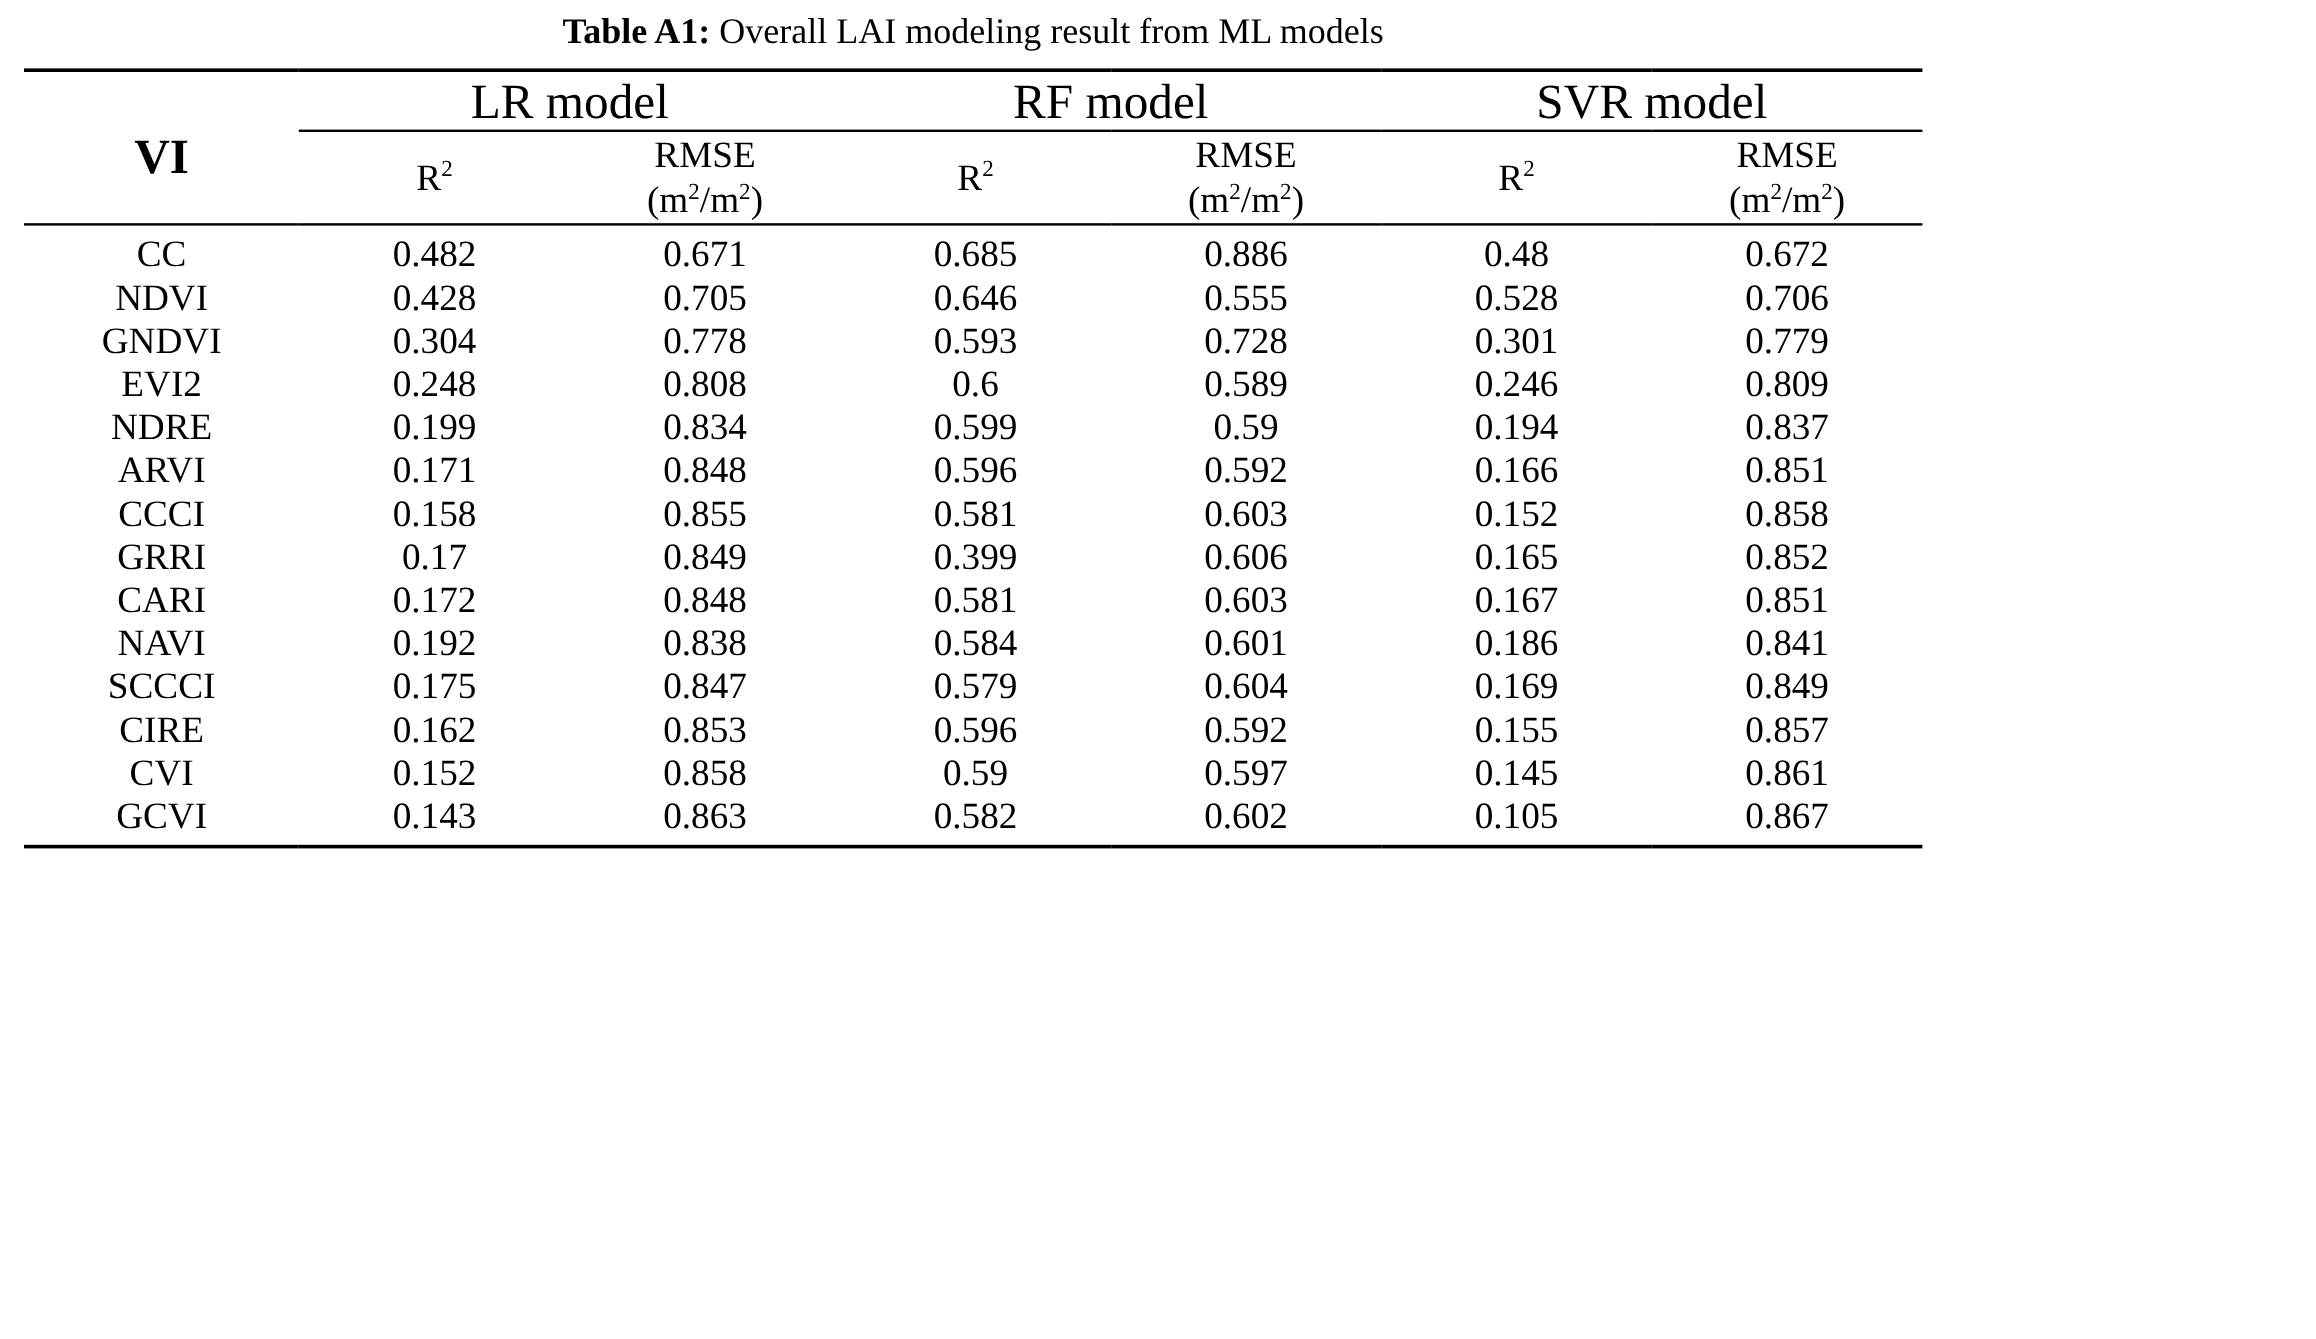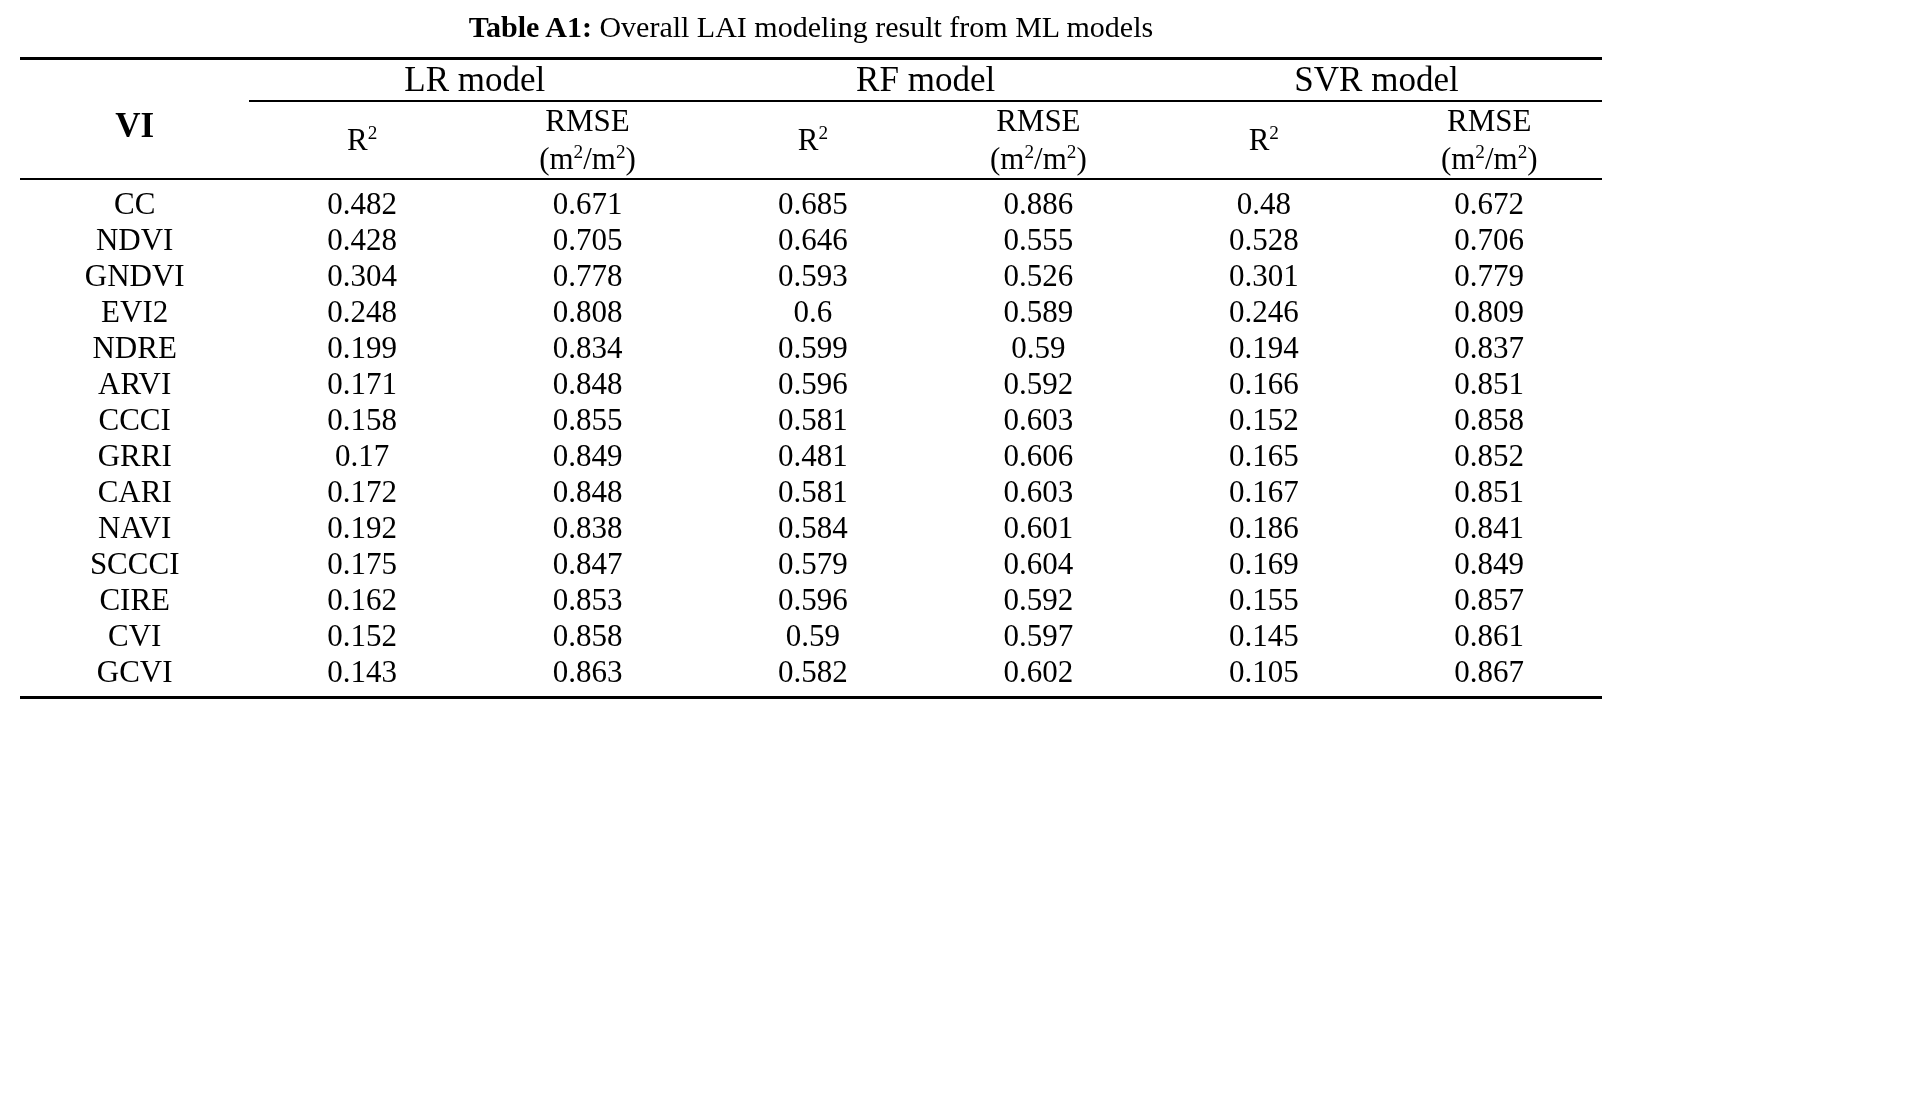--- a/index.html
+++ b/index.html
@@ -42,21 +42,21 @@
     padding: 0;
     text-align: center;
     vertical-align: middle;
     font-weight: normal;
   }
   .rule-top td {
     border-top: 3px solid #000;
   }
   .hdr-group th {
     font-weight: bold;
-    font-size: 35px;
+    font-size: 41px;
     padding-top: 14px;
     padding-bottom: 10px;
   }
   .hdr-group th.vi-cell {
     font-weight: bold;
     padding-top: 14px;
     margin-top: 32px;
   }
   .group-underline {
     border-bottom: 2.5px solid #000;
@@ -156,21 +156,21 @@
           <td>0.646</td>
           <td>0.555</td>
           <td>0.528</td>
           <td>0.706</td>
         </tr>
         <tr>
           <td>GNDVI</td>
           <td>0.304</td>
           <td>0.778</td>
           <td>0.593</td>
-          <td>0.526</td>
+          <td>0.728</td>
           <td>0.301</td>
           <td>0.779</td>
         </tr>
         <tr>
           <td>EVI2</td>
           <td>0.248</td>
           <td>0.808</td>
           <td>0.6</td>
           <td>0.589</td>
           <td>0.246</td>
@@ -200,21 +200,21 @@
           <td>0.855</td>
           <td>0.581</td>
           <td>0.603</td>
           <td>0.152</td>
           <td>0.858</td>
         </tr>
         <tr>
           <td>GRRI</td>
           <td>0.17</td>
           <td>0.849</td>
-          <td>0.481</td>
+          <td>0.399</td>
           <td>0.606</td>
           <td>0.165</td>
           <td>0.852</td>
         </tr>
         <tr>
           <td>CARI</td>
           <td>0.172</td>
           <td>0.848</td>
           <td>0.581</td>
           <td>0.603</td>

